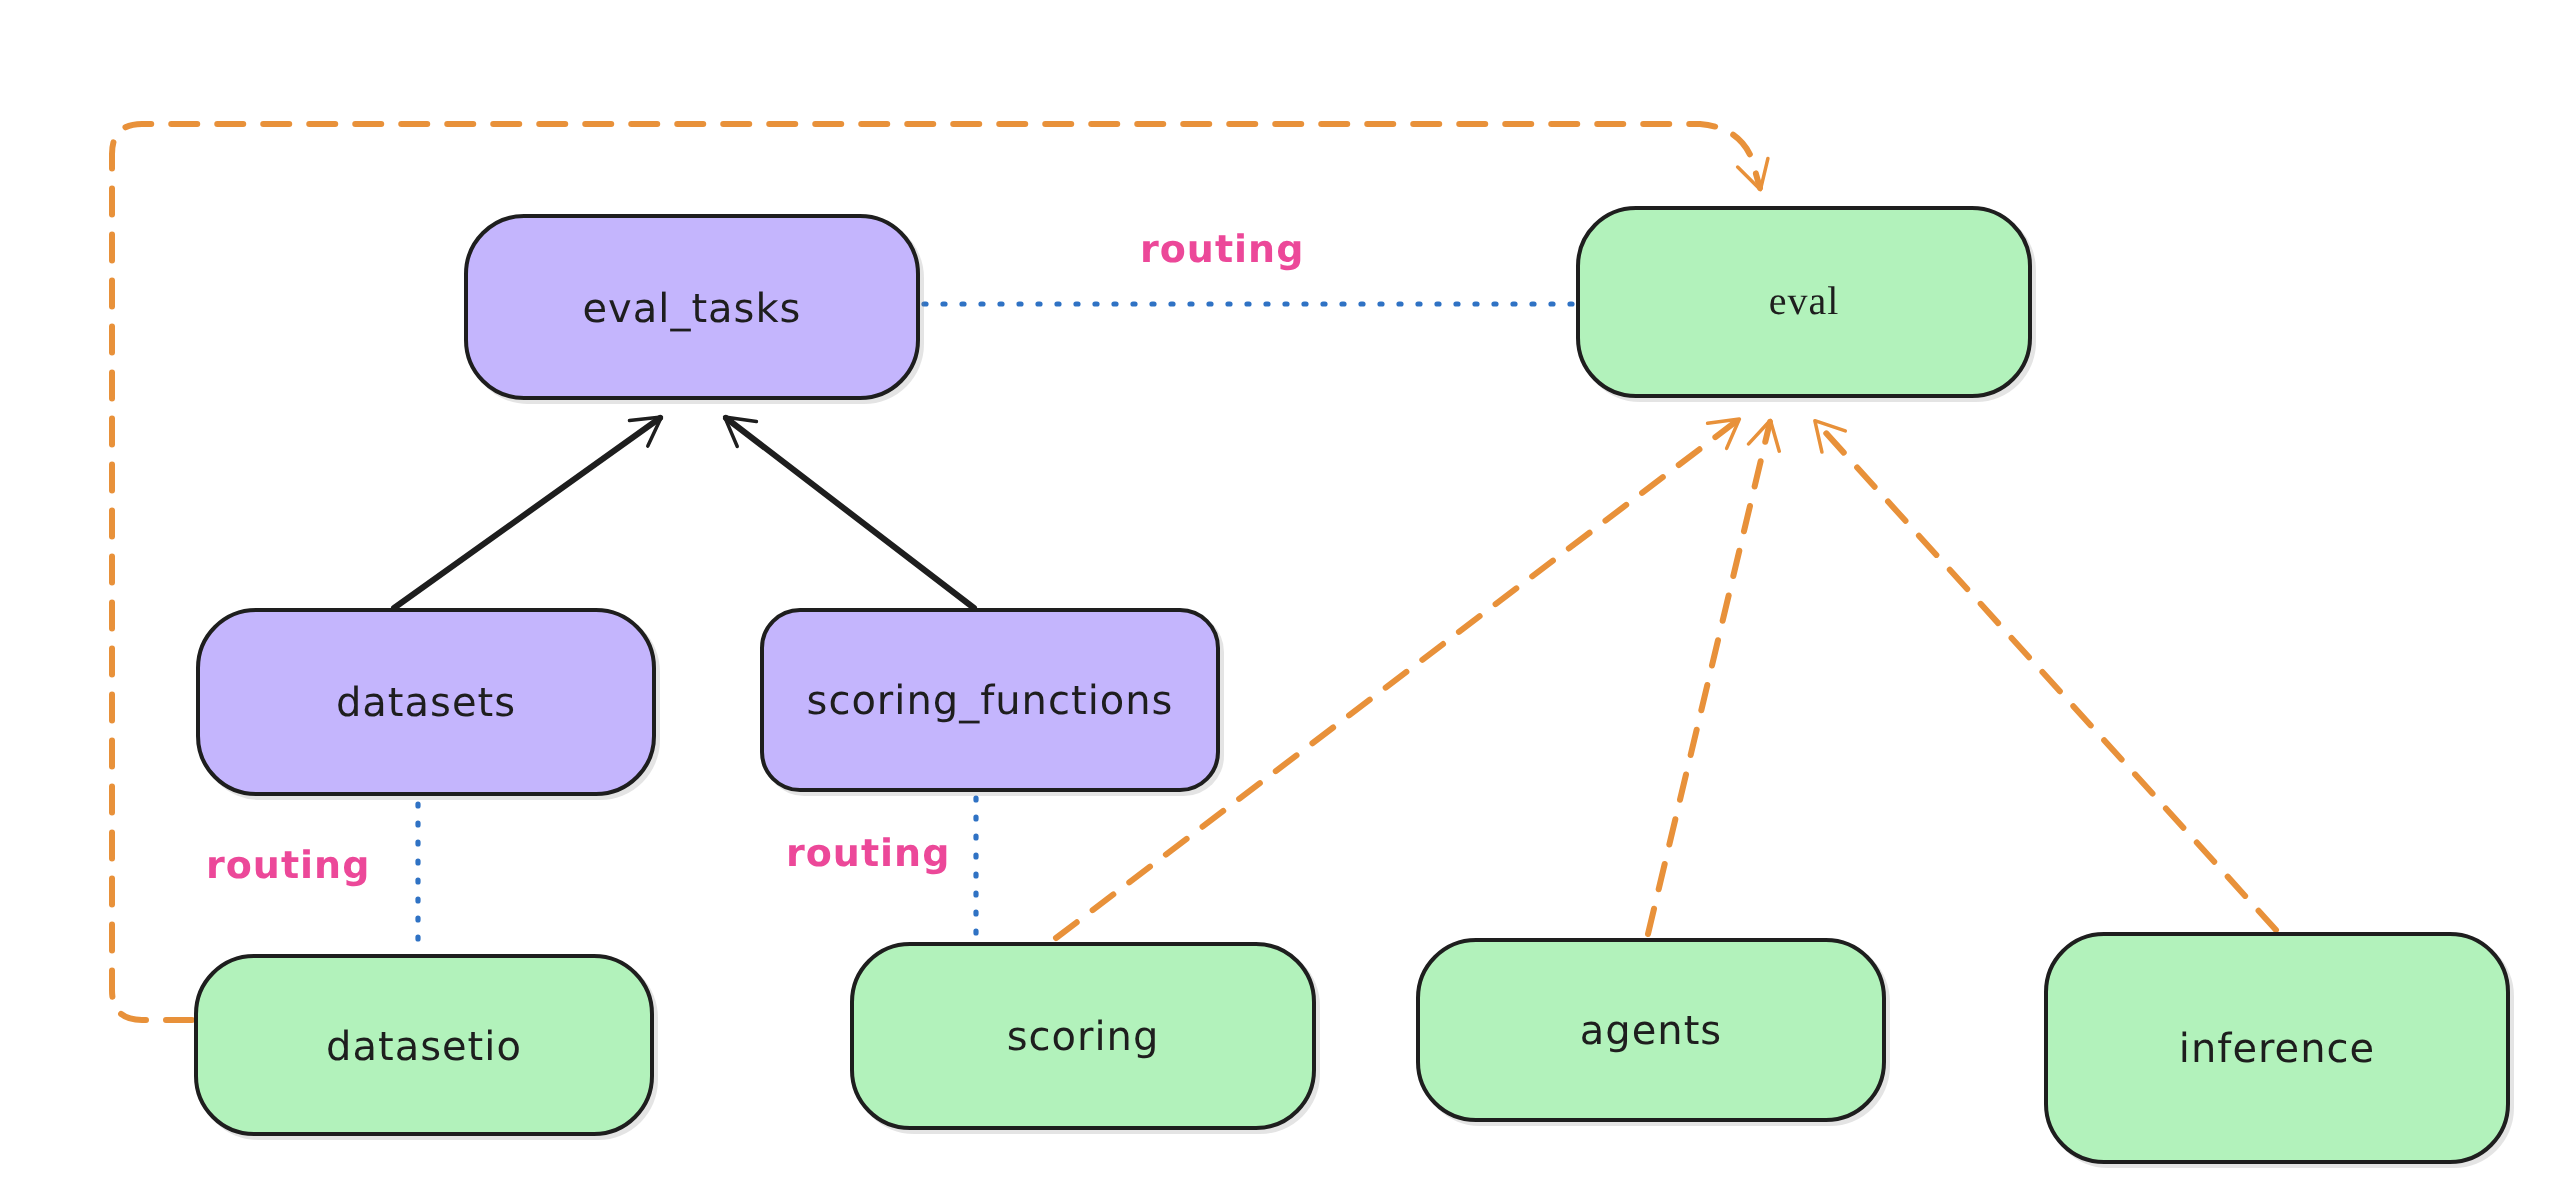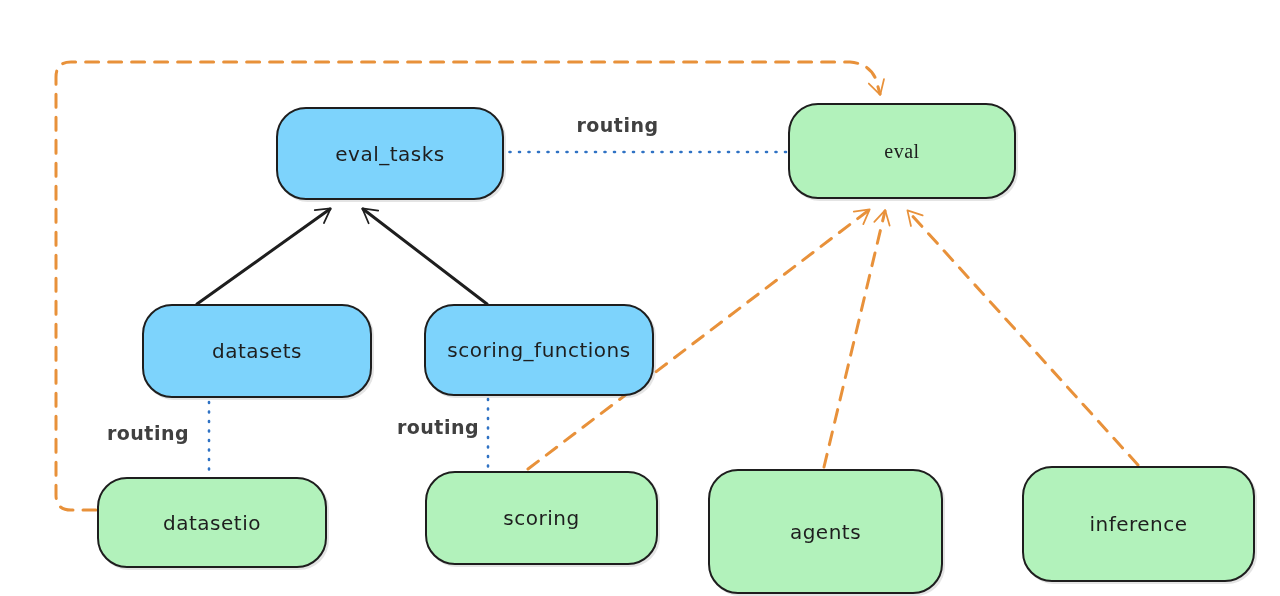--- a/index.html
+++ b/index.html
@@ -24,46 +24,46 @@
   .node {
     position: absolute;
     display: flex;
     align-items: center;
     justify-content: center;
     border: 2.5px solid #1e1e1e;
     border-radius: 30px;
     box-shadow: 2px 2px 0 rgba(130,130,130,0.22);
     box-sizing: border-box;
   }
-  .node-blue  { background: #7dd3fc; margin-left: 44px; }
+  .node-blue  { background: #c4b5fd; }
   .node-green { background: #b2f2bb; }
   .node-label {
     font-size: 20px;
     font-weight: 500;
     color: #1e1e1e;
     letter-spacing: 0.5px;
     white-space: nowrap;
   }
   .edge-label {
     position: absolute;
     font-size: 19px;
     font-weight: 700;
-    color: #404040;
+    color: #ec4899;
     letter-spacing: 0.5px;
-    text-align: center;
+    text-align: left;
     white-space: nowrap;
   }
   
   #node-eval-tasks        { left: 232px; top: 107px; width: 228px; height: 93px; }
   #node-eval              { left: 788px; top: 103px; width: 228px; height: 96px; font-family: Liberation Serif, serif; }
   #node-datasets          { left:  98px; top: 304px; width: 230px; height: 94px; }
-  #node-scoring-functions { left: 380px; top: 304px; width: 230px; height: 92px; }
+  #node-scoring-functions { left: 380px; top: 304px; width: 230px; height: 92px; border-radius: 20px; }
   #node-datasetio         { left:  97px; top: 477px; width: 230px; height: 91px; }
   #node-scoring           { left: 385px; top: 471px; width: 233px; height: 94px; margin-left: 40px; }
-  #node-agents            { left: 708px; top: 469px; width: 235px; height: 125px; }
+  #node-agents            { left: 708px; top: 469px; width: 235px; height: 92px; }
   #node-inference         { left: 1022px; top: 466px; width: 233px; height: 116px; }
   
   #label-routing-top      { left: 570px; top: 114px; width: 95px; }
   #label-routing-left     { left: 103px; top: 422px; width: 90px; }
   #label-routing-mid      { left: 393px; top: 416px; width: 90px; }
 </style>
 </head>
 <body>
 
 <div class="canvas">

